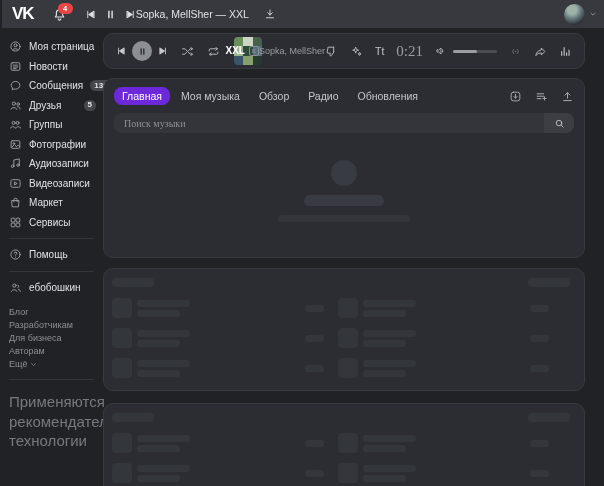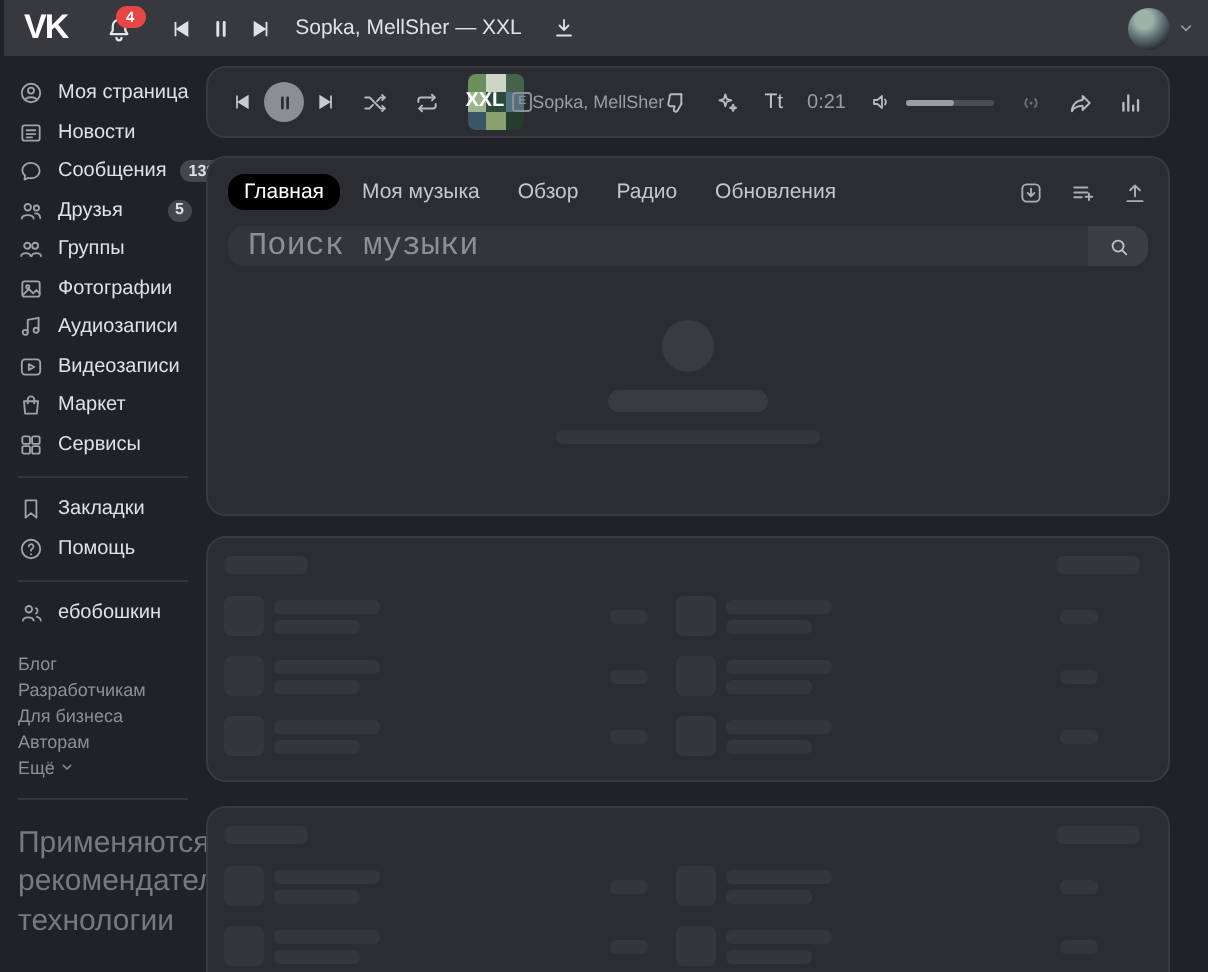--- a/index.html
+++ b/index.html
@@ -29,21 +29,21 @@
   .bell-wrap{position:relative;margin-left:18px;cursor:pointer;}
   .bell-wrap svg{width:15px;height:15px;color:#e2e4e7;}
   .notif-badge{
     position:absolute;top:-4px;right:-6px;min-width:11px;height:11px;border-radius:6px;
     background:#e64646;color:#fff;font-size:7.5px;font-weight:bold;
     display:flex;align-items:center;justify-content:center;padding:0 2px;
   }
   .mini-controls{display:flex;align-items:center;gap:9px;margin-left:18px;}
   .mini-controls .mbtn{cursor:pointer;color:#dfe1e4;}
   .mini-controls svg{width:11px;height:11px;}
-  .mini-track{margin-left:12px;color:#dfe1e4;font-size:10.5px;cursor:pointer;white-space:nowrap;}
+  .mini-track{color:#dfe1e4;font-size:10.5px;cursor:pointer;white-space:nowrap;}
   .mini-download{margin-left:15px;cursor:pointer;color:#dfe1e4;}
   .mini-download svg{width:12px;height:12px;}
   .account{margin-left:auto;margin-right:9px;display:flex;align-items:center;gap:4px;cursor:pointer;}
   .avatar{
     width:21px;height:21px;border-radius:50%;
     background:radial-gradient(circle at 38% 28%,#9db3a8 0 22%,#66787c 45%,#2b3338 75%,#1d2428 100%);
   }
   .account svg{width:8px;height:8px;color:#9a9da2;}
   
   .sidebar{position:absolute;top:28px;left:0;width:103px;bottom:0;padding:9px 0 0 9px;box-sizing:border-box;}
@@ -94,42 +94,42 @@
   }
   .track-artists{color:#9a9da2;font-size:9px;line-height:1.2;margin-top:1px;cursor:pointer;white-space:nowrap;}
   .track-progress{width:92px;height:2px;background:#3a3d42;border-radius:1px;margin-top:3px;position:relative;cursor:pointer;}
   .track-progress .buf{position:absolute;left:0;top:0;height:2px;background:#55585e;border-radius:1px;}
   .track-progress .cur{position:absolute;left:0;top:0;height:2px;background:#ffffff;border-radius:1px;}
   .player-right{margin-left:auto;display:flex;align-items:center;gap:12px;}
   .ricon{cursor:pointer;color:#b6b9be;flex:none;}
   .ricon svg{width:13px;height:13px;}
   .ricon.dim{color:#6c6f74;}
   .lyrics-btn{color:#c2c4c8;font-size:10.5px;cursor:pointer;line-height:1;}
-  .ptime{color:#9a9da2;font-size:10px;}
+  .ptime{color:#9a9da2;font-size:15px;font-family:Liberation Serif, serif;}
   .vol-group{display:flex;align-items:center;gap:6px;}
   .vol-group svg{width:12px;height:12px;color:#b6b9be;cursor:pointer;}
   .vol-slider{width:44px;height:3px;background:#4a4d52;border-radius:2px;position:relative;cursor:pointer;}
   .vol-slider .fill{position:absolute;left:0;top:0;height:3px;background:#9a9da2;border-radius:2px;}
   
   .music-card{margin-top:9px;height:180px;padding:8px 10px;display:flex;flex-direction:column;}
   .tabs-row{display:flex;align-items:center;gap:3px;}
   .tab{
     padding:3px 8px;border-radius:8px;font-size:10.5px;color:#c4c6ca;cursor:pointer;white-space:nowrap;
   }
-  .tab.active{background:#000000;color:#ffffff;}
+  .tab.active{background:#6d28d9;color:#ffffff;}
   .tabs-icons{margin-left:auto;display:flex;align-items:center;gap:13px;}
   .tabs-icons .ticon{cursor:pointer;color:#abaeb3;}
   .tabs-icons svg{width:13px;height:13px;}
   .music-search{
     margin-top:8px;height:20px;background:#33353a;border-radius:8px;
     display:flex;align-items:center;overflow:hidden;
   }
   .music-search input{
-    background:transparent;border:none;outline:none;color:#c7c9cd;font-size:16px;
-    flex:1;padding:0 10px;font-family:Liberation Mono, monospace;
+    background:transparent;border:none;outline:none;color:#c7c9cd;font-size:10px;
+    flex:1;padding:0 10px;font-family:Liberation Serif, serif;
   }
   .music-search input::placeholder{color:#8c8f94;}
   .music-search .search-btn{
     width:30px;height:20px;background:#3c3e43;display:flex;align-items:center;justify-content:center;
     cursor:pointer;color:#c0c2c6;flex:none;
   }
   .music-search .search-btn svg{width:11px;height:11px;}
   .loading-center{flex:1;display:flex;flex-direction:column;align-items:center;justify-content:center;gap:9px;}
   .sk{background:#383b41;border-radius:6px;}
   .sk-dim{background:#33363b;border-radius:4px;}
@@ -294,28 +294,20 @@
           <rect x="13" y="13" width="7" height="7" rx="1.6"></rect>
         </svg>
       </span>
     <span class="slabel">Сервисы</span>
   </div>
 
   <div class="side-divider"></div>
 
   <div class="side-item">
     <span class="sicon">
-        <svg viewBox="0 0 24 24" fill="none" stroke="currentColor" stroke-width="1.7" stroke-linejoin="round">
-          <path d="M7 4h10v16l-5-4.2L7 20z"></path>
-        </svg>
-      </span>
-    <span class="slabel">Закладки</span>
-  </div>
-  <div class="side-item">
-    <span class="sicon">
         <svg viewBox="0 0 24 24" fill="none" stroke="currentColor" stroke-width="1.7" stroke-linecap="round">
           <circle cx="12" cy="12" r="8.5"></circle>
           <path d="M9.9 9.6a2.2 2.2 0 1 1 3.8 1.6c-.8.8-1.7 1.1-1.7 2.3"></path>
           <path d="M12 16.8v.2"></path>
         </svg>
       </span>
     <span class="slabel">Помощь</span>
   </div>
 
   <div class="side-divider"></div>

